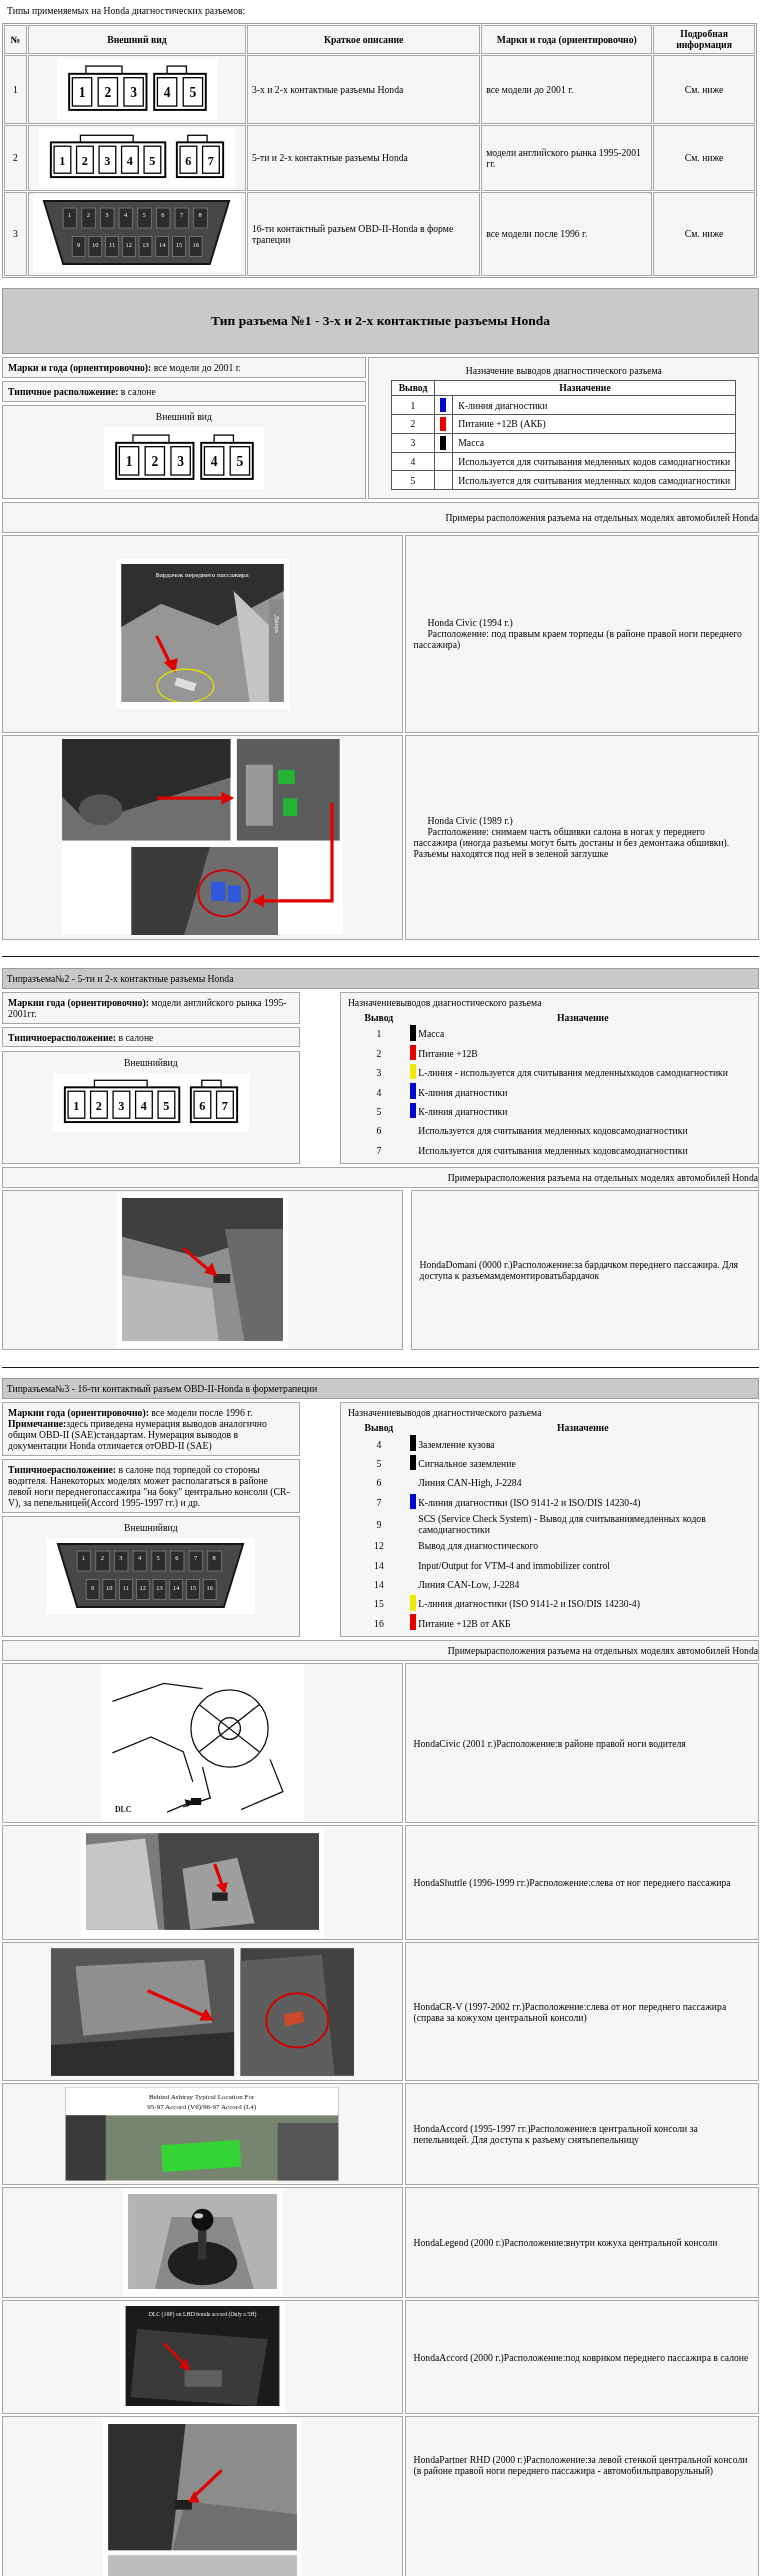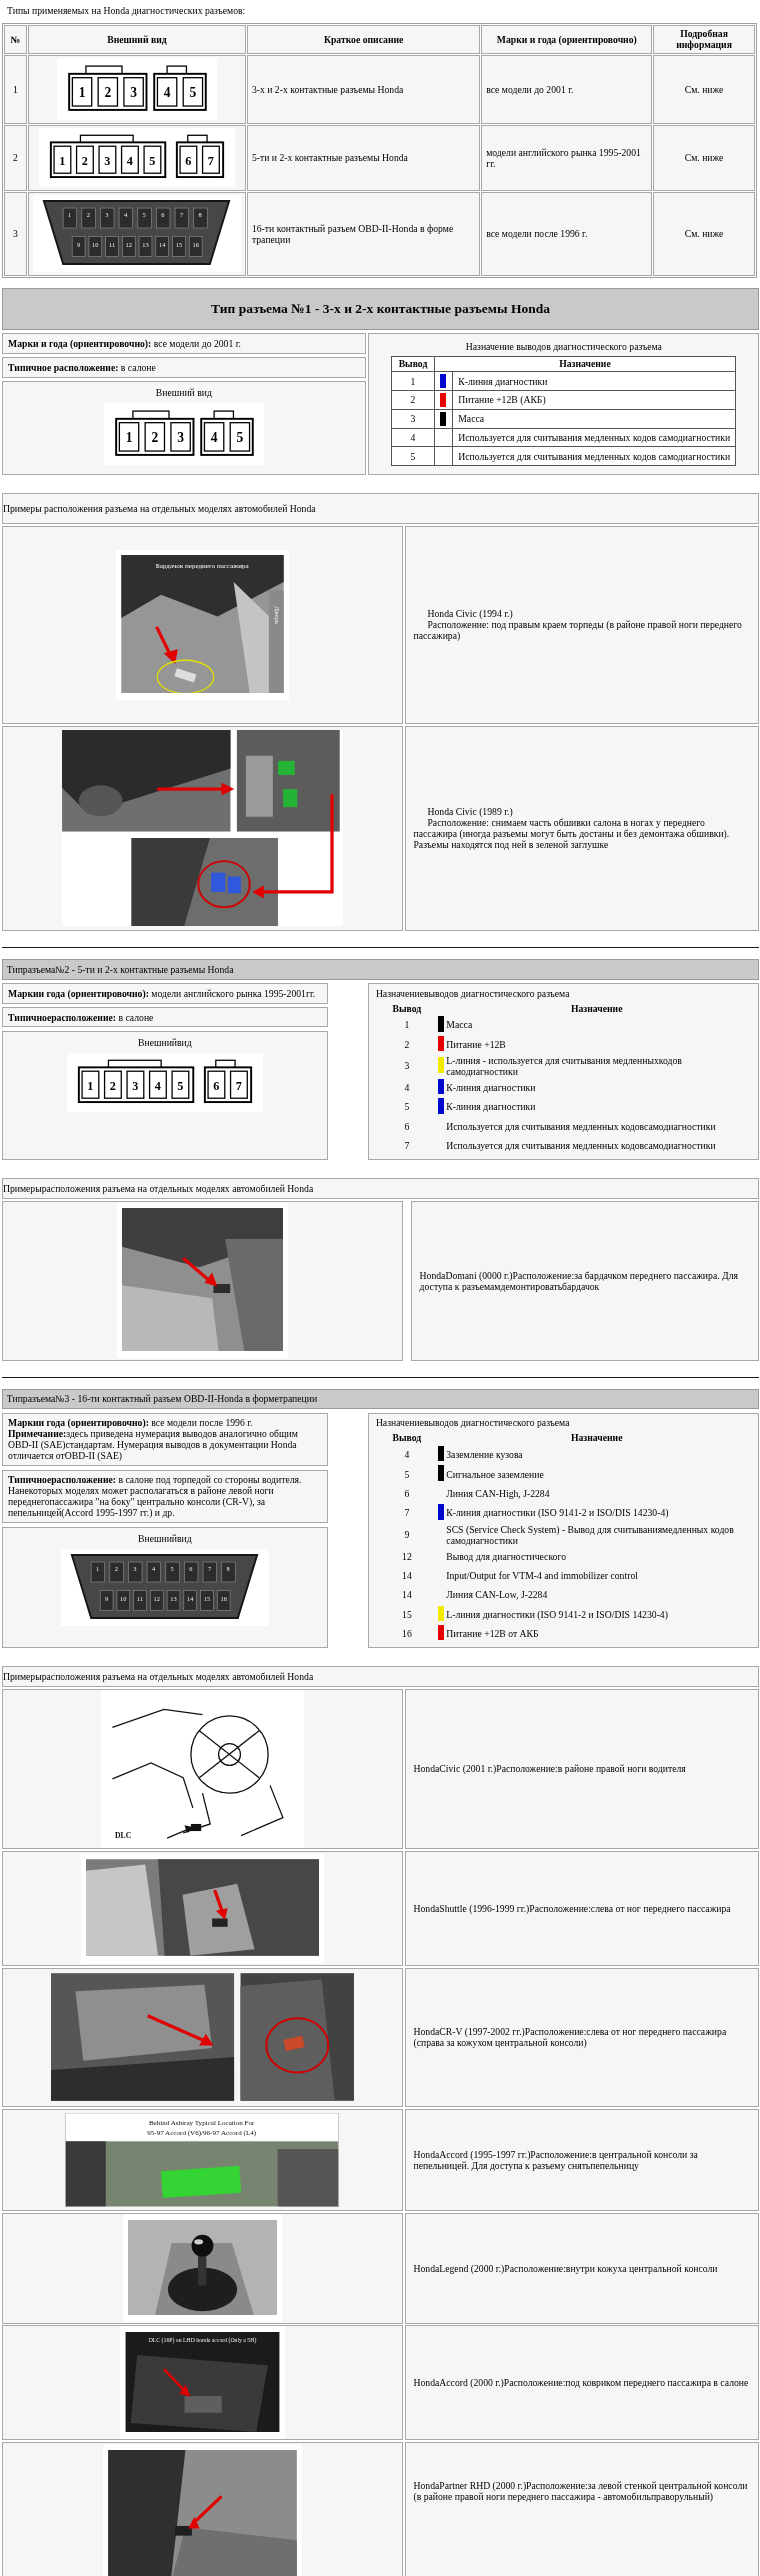--- a/index.html
+++ b/index.html
@@ -11,26 +11,26 @@
   table.gt th,table.gt td{border:0.6px solid #a8a8a8;background:#f6f6f6;padding:2.6px 3.9px;vertical-align:middle;}
   table.gt th{font-weight:bold;text-align:center;}
   td.cnum{text-align:center;width:14px;}
   td.cview{width:188px;text-align:center;}
   td.cdesc{width:263px;}
   td.cyears{width:180px;}
   td.cinfo{width:100px;text-align:center;}
   .connbox{background:#fff;display:inline-block;padding:3.9px 7.7px;}
   
   .secbar{background:#c9c9c9;border:0.6px solid #9a9a9a;margin-top:10.3px;padding:3.9px 3.9px;}
-  .secbar.big{text-align:center;font-size:13.5px;font-weight:bold;padding:12px 0;}
+  .secbar.big{text-align:center;font-size:13.5px;font-weight:bold;padding:24px 0;}
   
   .inforow{display:flex;gap:2.6px;margin-top:3.2px;align-items:stretch;}
   .leftcol{display:flex;flex-direction:column;gap:3.2px;}
   .w1{width:364px;}
-  .w2{width:326px;}
+  .w2{width:298px;}
   .ibox{border:0.6px solid #a8a8a8;background:#f6f6f6;padding:3.9px 5.2px;}
   .rightcol{flex:1;}
   .b{font-weight:bold;}
   .viewbox{text-align:center;flex:1;}
   .viewlabel{text-align:center;margin:1.3px 0 5.2px;}
   .ptitle{margin:2.6px 0 3.9px;}
   .ptitle.center{text-align:center;}
   
   table.pt{border-collapse:collapse;margin:2.6px auto 3.9px;background:#fff;}
   table.pt th,table.pt td{border:0.6px solid #555;padding:1.9px 5.2px;font-size:9.7px;}
@@ -42,21 +42,21 @@
   
   .plist{padding:1.3px 2.6px 2.6px 6.4px;margin-left:38px;}
   .phead{display:flex;font-weight:bold;margin:3.9px 0 2.6px;}
   .pnumh{width:62px;text-align:center;}
   .pdesch{flex:1;text-align:center;}
   .prow{display:flex;align-items:center;margin:1.9px 0;min-height:15px;}
   .pnum{width:62px;text-align:center;}
   .pcell{width:8.4px;}
   .pdesc{flex:1;}
   
-  .extitle{text-align:left;margin-top:18px;padding:9px 0;}
+  .extitle{text-align:right;margin-top:3px;padding:9px 0;}
   .extitle.small{padding:3.9px 0;}
   .exrow{display:flex;gap:1.9px;margin-top:1.9px;}
   .expcell{width:399px;border:0.6px solid #a8a8a8;background:#f6f6f6;display:flex;align-items:center;justify-content:center;}
   .excap{flex:1;border:0.6px solid #a8a8a8;background:#f6f6f6;display:flex;align-items:center;padding:2.6px 7.7px;}
   .excap.top{align-items:flex-start;padding-top:37px;}
   .capline{text-indent:14px;}
   .phframe{background:#fff;padding:5.2px;}
   .hr{border-top:1.3px solid #1a1a1a;margin:16.7px 0 9px;}
 </style>
 </head>

